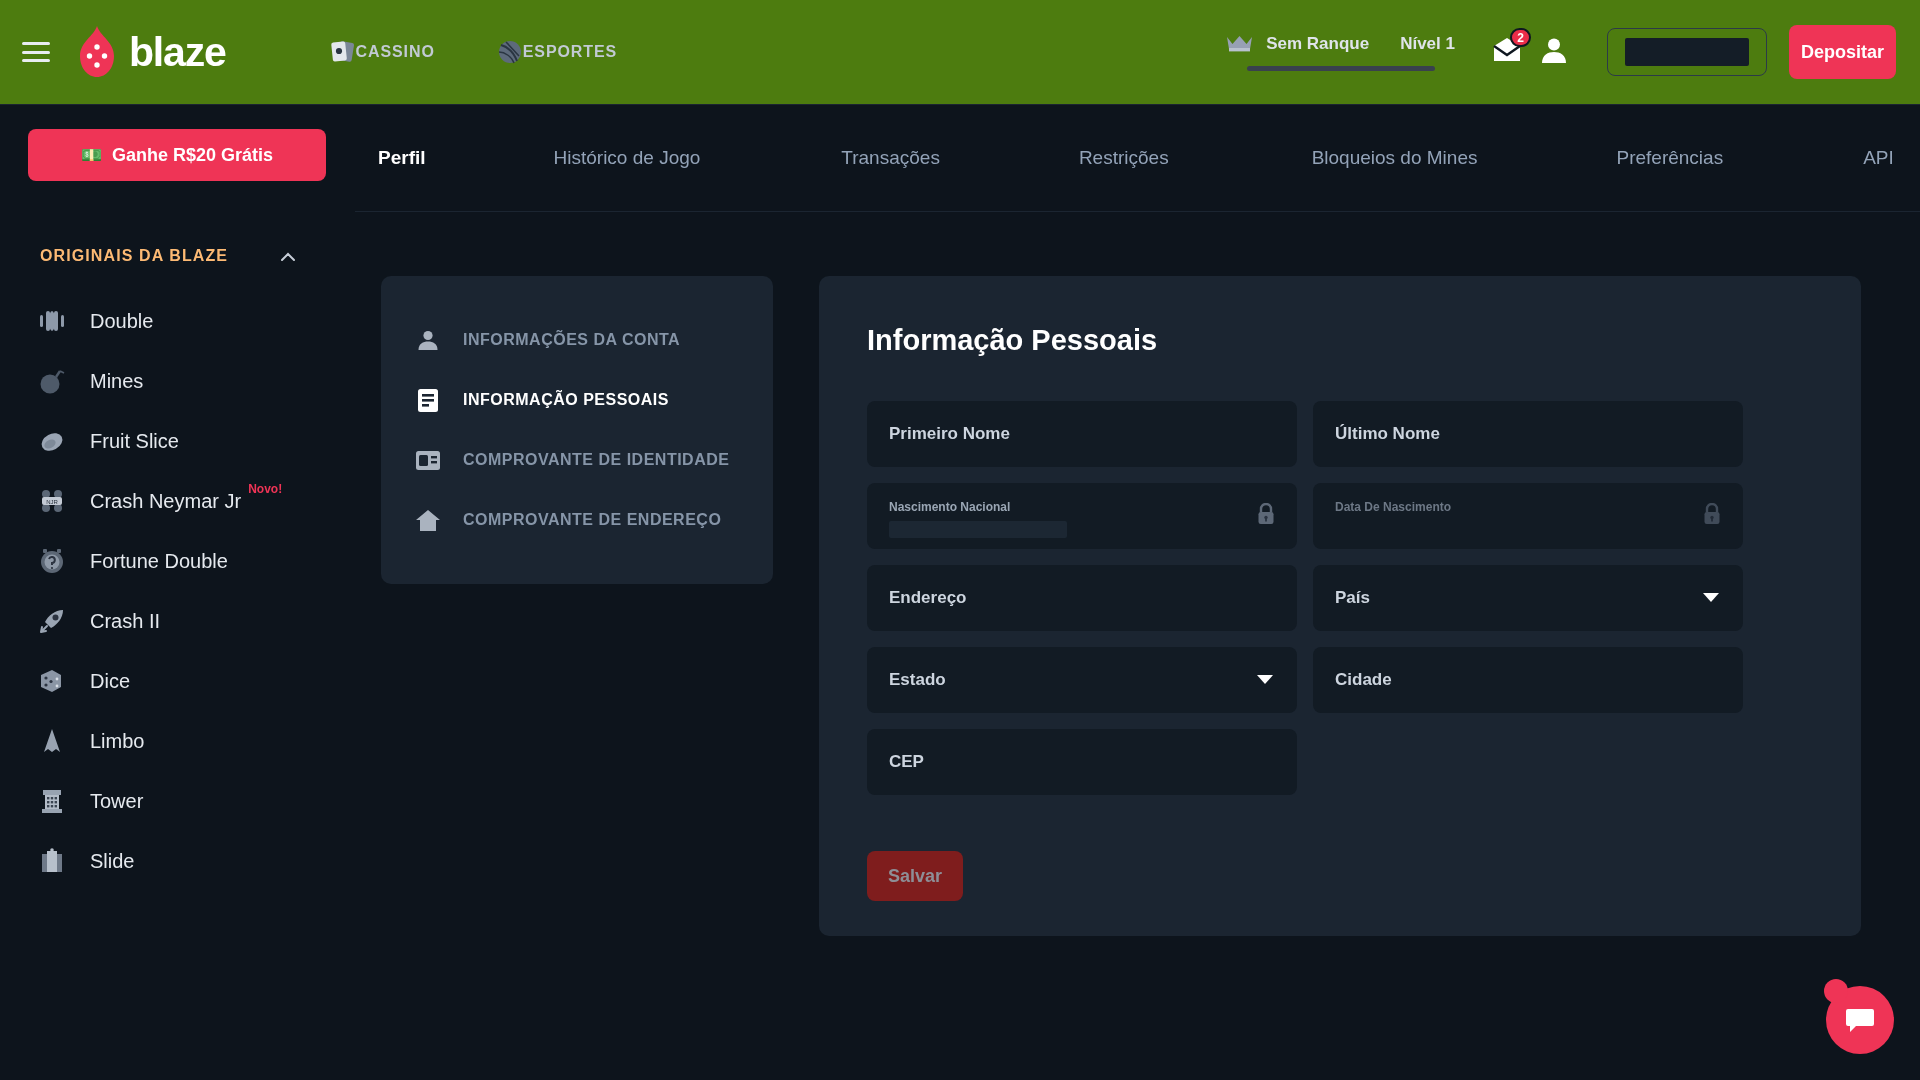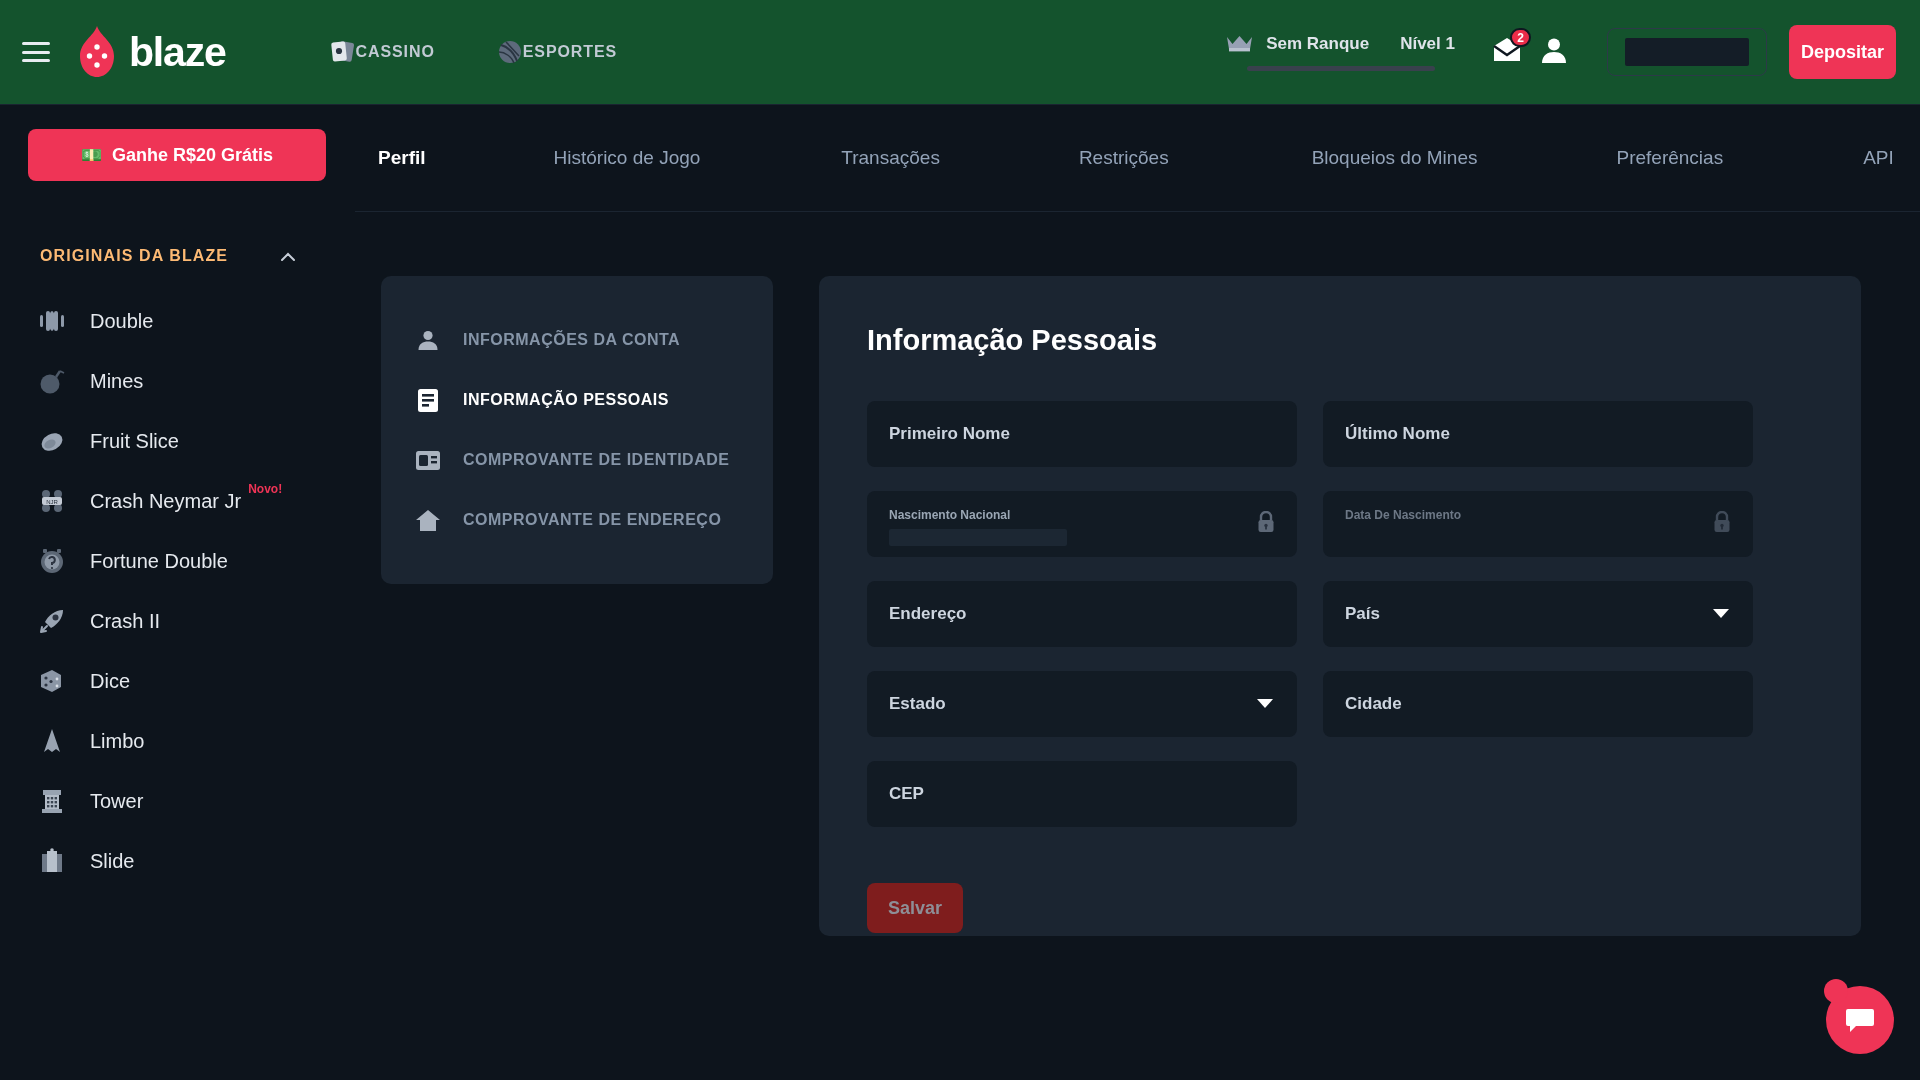--- a/index.html
+++ b/index.html
@@ -8,21 +8,21 @@
     width:1920px; height:1080px;
     background:#0d141c;
     font-family:"Liberation Sans", sans-serif;
     overflow:hidden;
   }
   body { position:relative; }
 
   
   .header {
     position:absolute; top:0; left:0; width:1920px; height:105px;
-    background:#14532d;
+    background:#4d7c0f;
     display:flex; align-items:center;
     border-bottom:1px solid #1a2430;
     z-index:30;
   }
   .hamburger {
     width:28px; height:20px; margin-left:22px; margin-right:24px;
     display:flex; flex-direction:column; justify-content:space-between;
     cursor:pointer;
   }
   .hamburger span { display:block; height:3px; background:#e8ecf1; border-radius:2px; }
@@ -132,21 +132,21 @@
 
   .panel {
     position:absolute; left:464px; top:64px; width:1042px; height:660px;
     background:#1b2531; border-radius:10px;
   }
   .panel-title {
     margin:48px 0 0 48px; font-size:29px; font-weight:700; color:#fff;
   }
   .form-grid {
     margin:44px 0 0 48px; width:948px;
-    display:grid; grid-template-columns:430px 430px; column-gap:26px; row-gap:24px;
+    display:grid; grid-template-columns:430px 430px; column-gap:26px; row-gap:24px;gap:16px;
   }
   .field {
     position:relative; height:66px; background:#121b24; border-radius:8px;
     display:flex; align-items:center; padding:0 22px; cursor:text;
   }
   .field-label { font-size:17px; font-weight:700; color:#cdd5df; }
   .field.locked { flex-direction:column; align-items:flex-start; justify-content:center; padding-top:6px; cursor:default; }
   .field.locked .field-label-sm { font-size:12px; font-weight:700; color:#9aa6b4; margin-bottom:7px; }
   .locked-bar { width:178px; height:17px; background:#1c2733; border-radius:2px; }
   .lock-icon { position:absolute; right:22px; top:50%; transform:translateY(-50%); }

